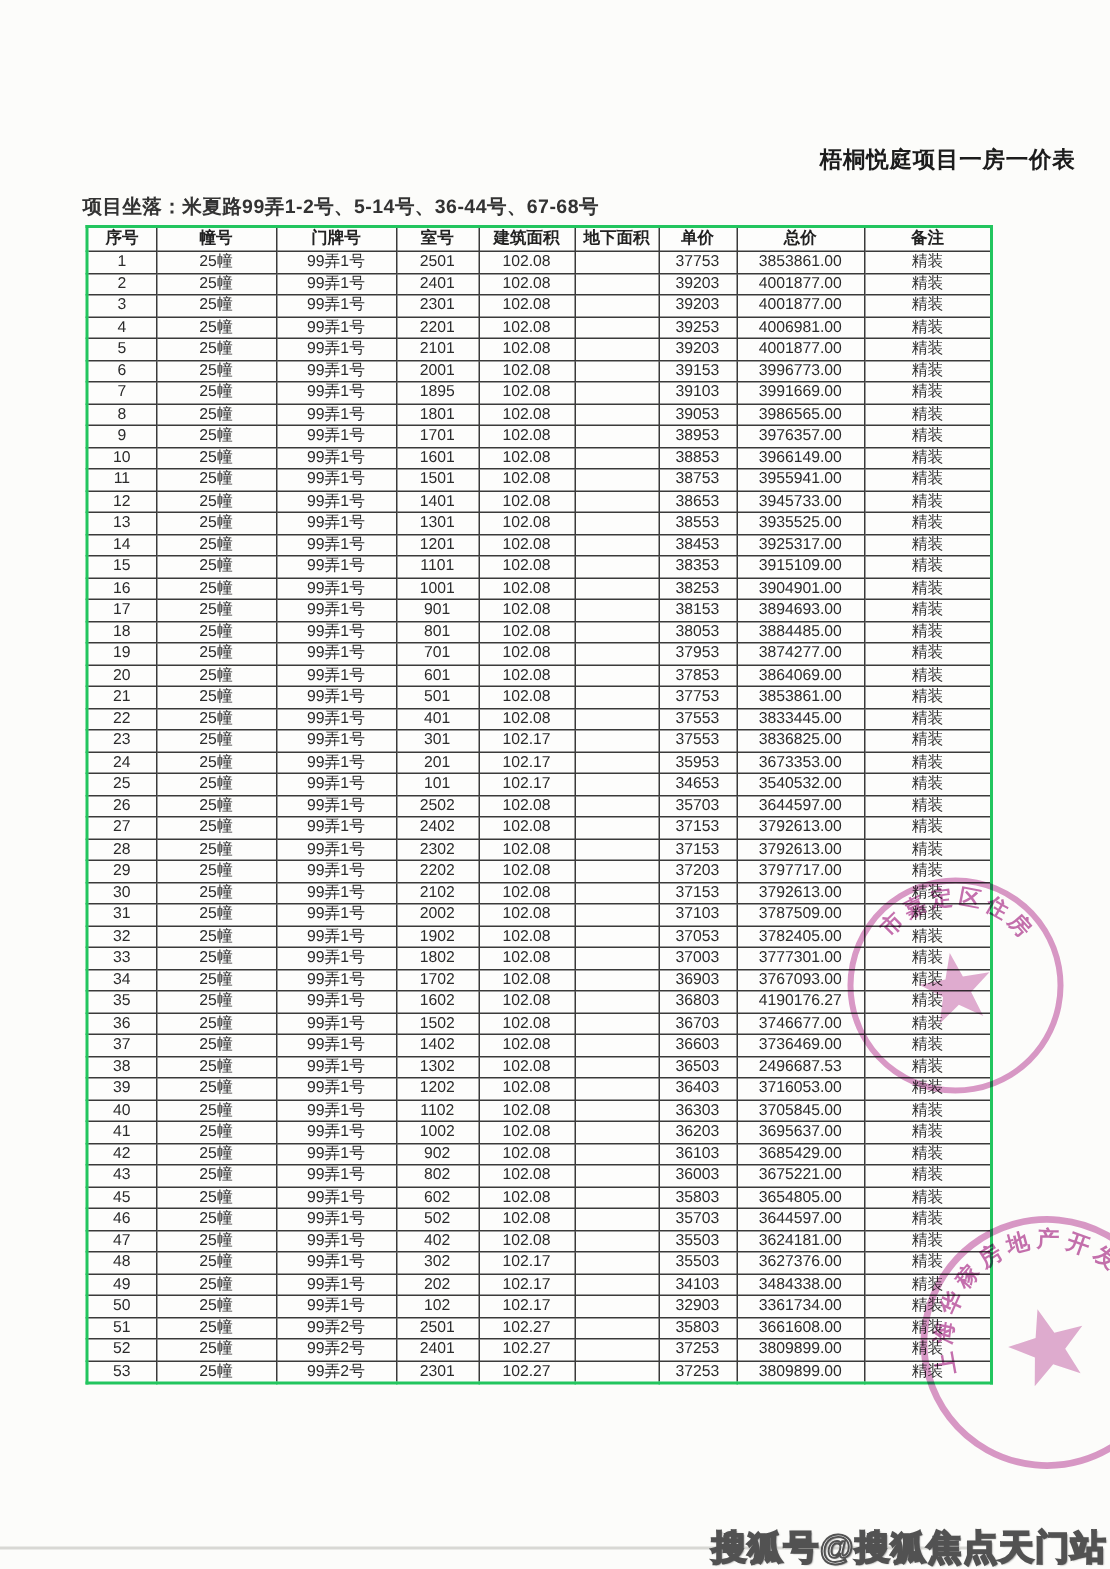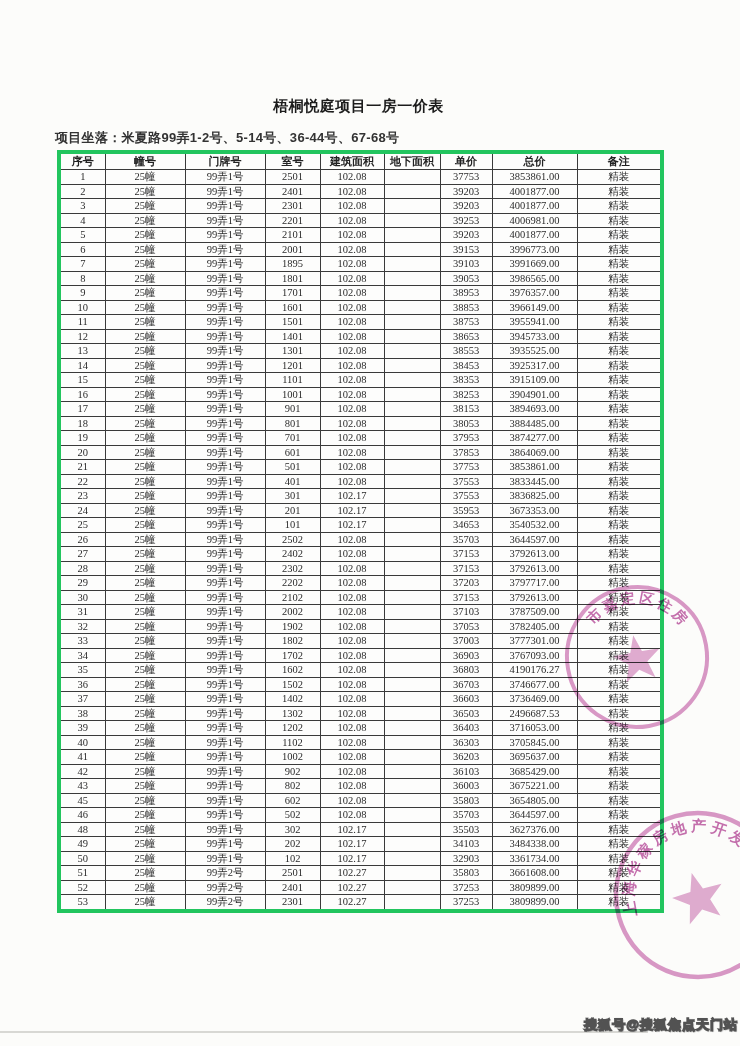--- a/index.html
+++ b/index.html
@@ -6,42 +6,42 @@
   .page{
     position:relative;
     width:740px;height:1046px;
     background:#fcfcfa;
     overflow:hidden;
     font-family:"Liberation Sans","DejaVu Sans",sans-serif;
     color:#2a2a2a;
   }
   .doc-title{
     position:absolute;top:97px;left:0;width:717px;
-    text-align:center;
+    text-align:right;
     font-size:15px;font-weight:bold;color:#1c1c1c;
     letter-spacing:0.5px;
   }
   .loc-line{
     position:absolute;top:129px;left:55px;
     font-size:13px;font-weight:bold;color:#333;
     letter-spacing:0.3px;
   }
   table.price{
     position:absolute;left:57px;top:150px;
     width:603px;
     border-collapse:collapse;table-layout:fixed;
     background:#fdfdfc;
   }
   table.price th, table.price td{
     border:1px solid #3a3a3a;
     padding:0;margin:0;
     text-align:center;vertical-align:middle;
     overflow:hidden;white-space:nowrap;
   }
-  table.price{border:4px solid #22c55e;font-family:Liberation Serif, serif;}
+  table.price{border:2px solid #22c55e;}
   table.price th{
     height:15px;line-height:15px;
     font-size:11px;font-weight:bold;color:#222;
   }
   table.price td{
     height:13.5px;line-height:13.5px;
     font-size:10.5px;color:#2b2b2b;
   }
   .stamp{
     position:absolute;
@@ -55,21 +55,21 @@
   .stamp text{
     fill:#b84d9c;opacity:0.8;font-weight:bold;
     font-family:"Liberation Sans","DejaVu Sans",sans-serif;
   }
   .scan-line{
     position:absolute;left:0;top:1031px;
     width:648px;height:2px;background:#d8d8d4;
   }
   .watermark{
     position:absolute;top:1016px;right:2px;
-    font-size:13px;font-weight:bold;letter-spacing:1px;
+    font-size:23px;font-weight:bold;letter-spacing:1px;
     color:#ffffff;
     -webkit-text-stroke:1.3px #525252;
     text-shadow:0 0 1px #6a6a6a, 1px 1px 1px #8a8a8a;
   }
 </style>
 </head>
 <body>
 
 <div class="page">
 
@@ -592,20 +592,31 @@
           <td>25幢</td>
           <td>99弄1号</td>
           <td>502</td>
           <td>102.08</td>
           <td></td>
           <td>35703</td>
           <td>3644597.00</td>
           <td>精装</td>
         </tr>
         <tr>
+          <td>47</td>
+          <td>25幢</td>
+          <td>99弄1号</td>
+          <td>402</td>
+          <td>102.08</td>
+          <td></td>
+          <td>35503</td>
+          <td>3624181.00</td>
+          <td>精装</td>
+        </tr>
+        <tr>
           <td>48</td>
           <td>25幢</td>
           <td>99弄1号</td>
           <td>302</td>
           <td>102.17</td>
           <td></td>
           <td>35503</td>
           <td>3627376.00</td>
           <td>精装</td>
         </tr>

